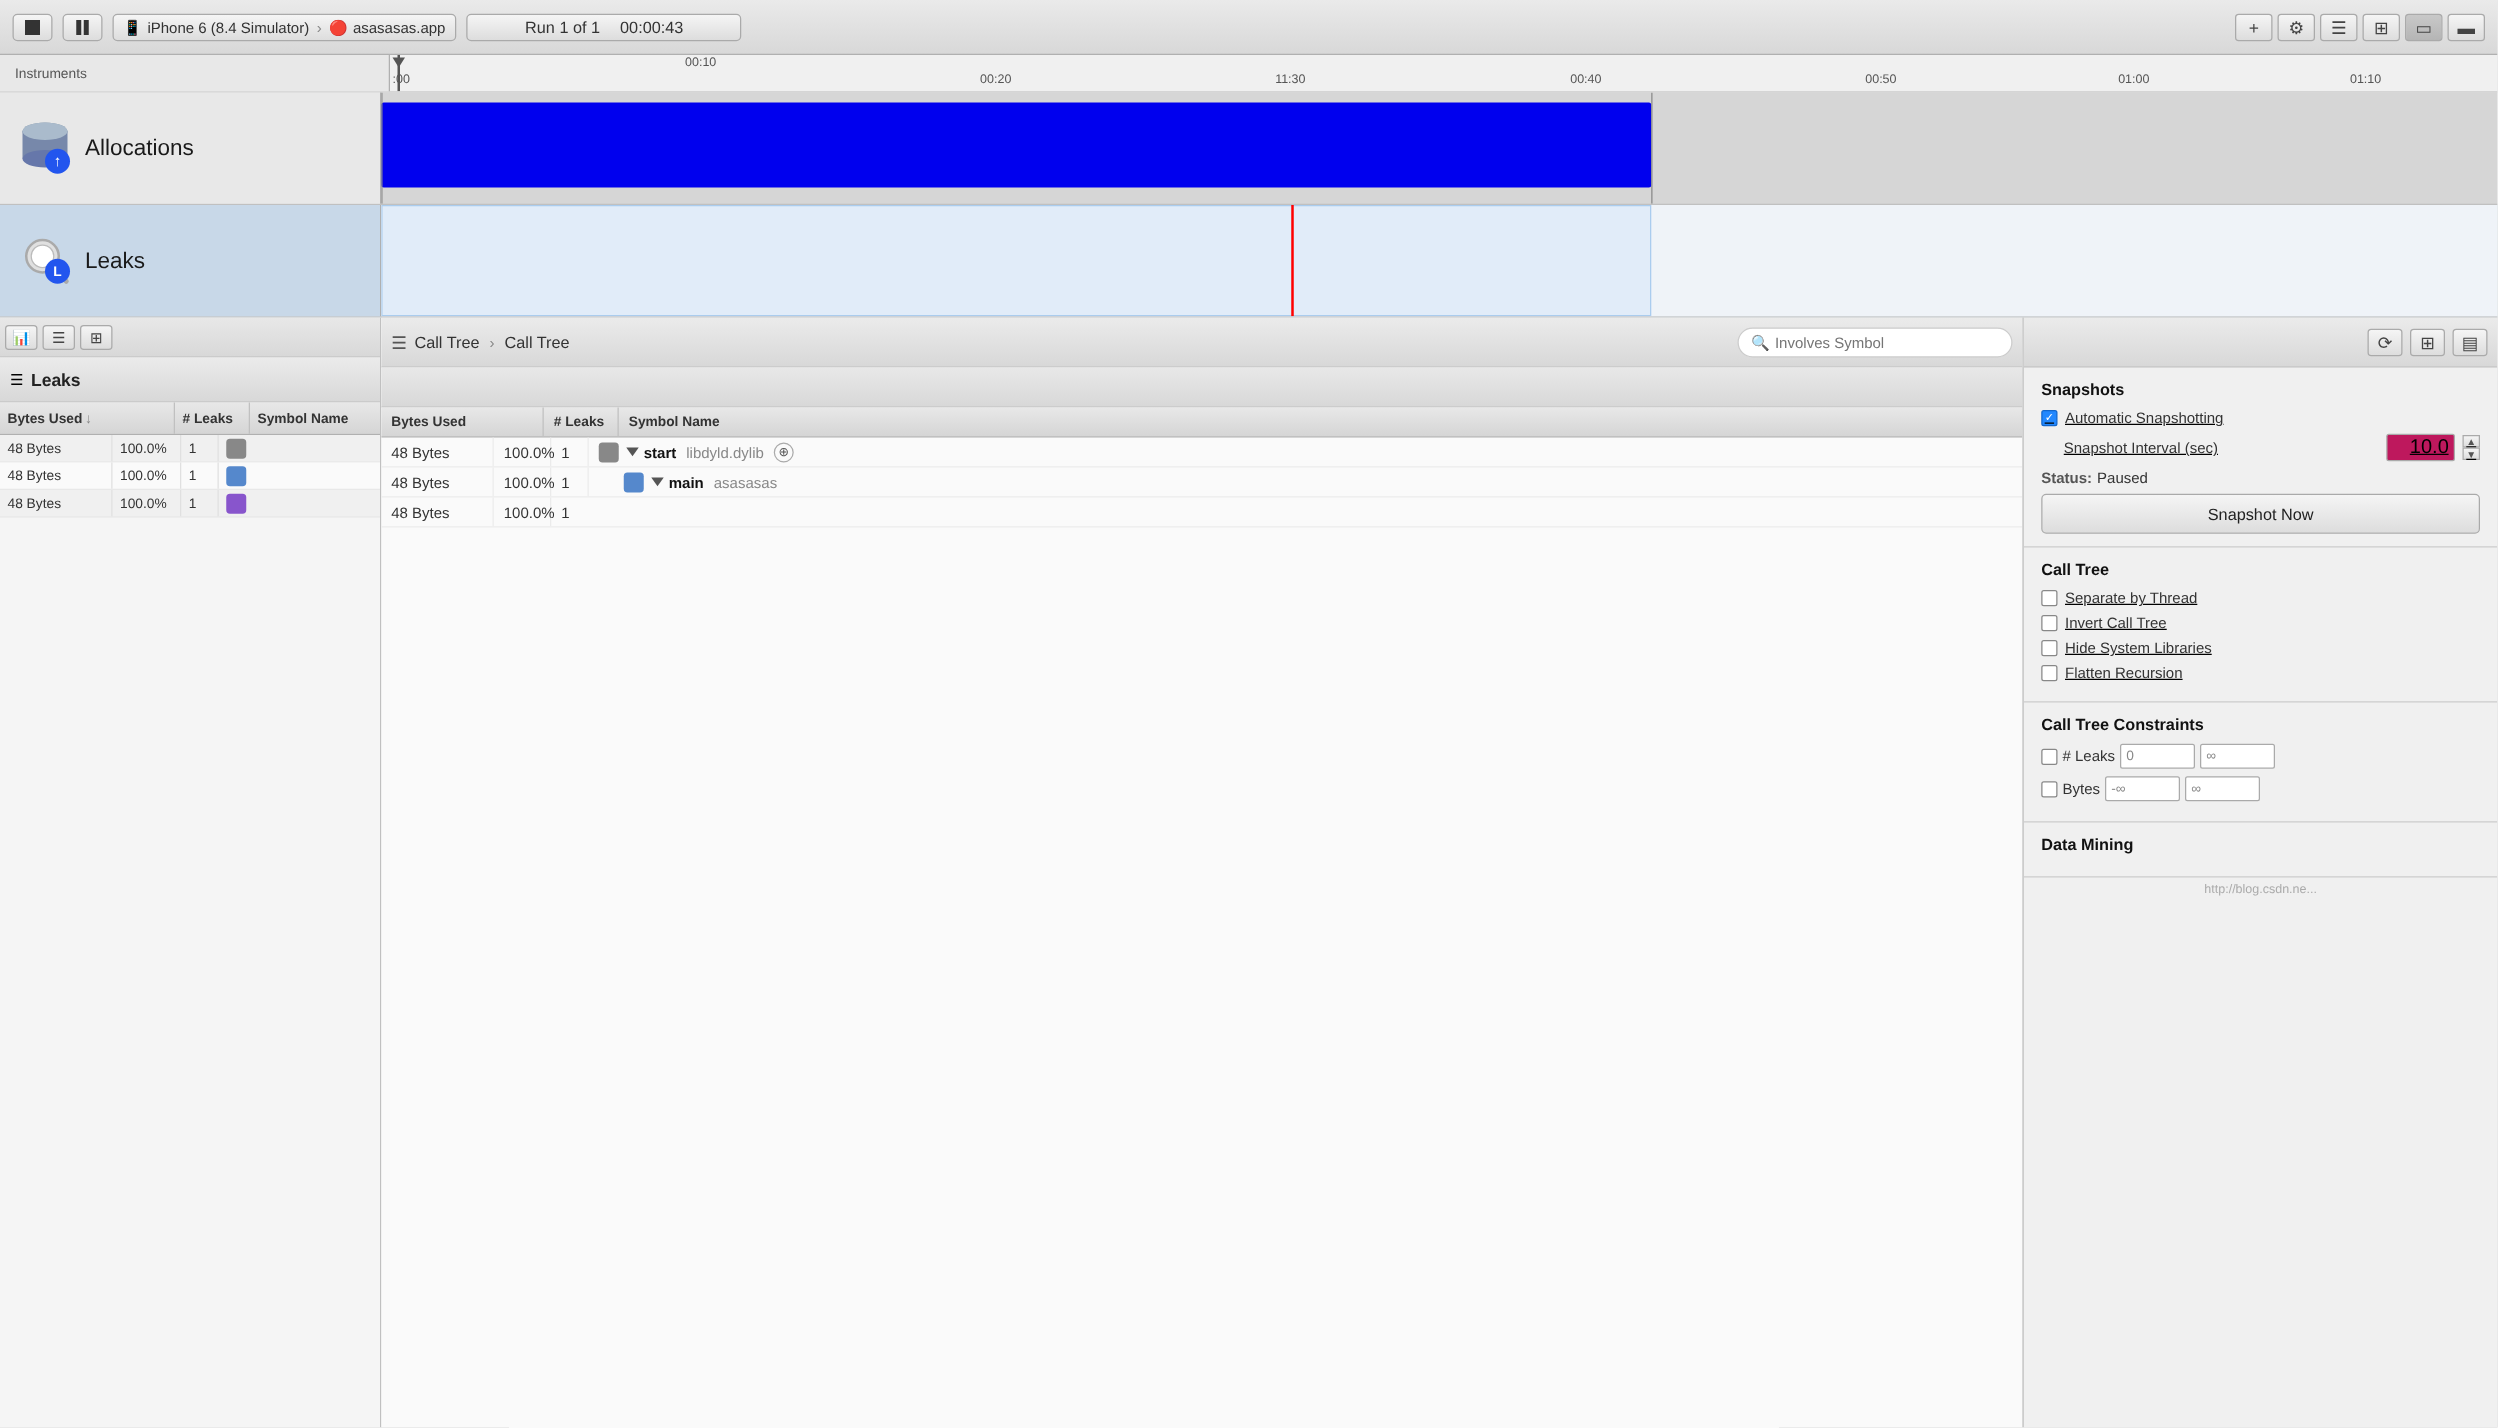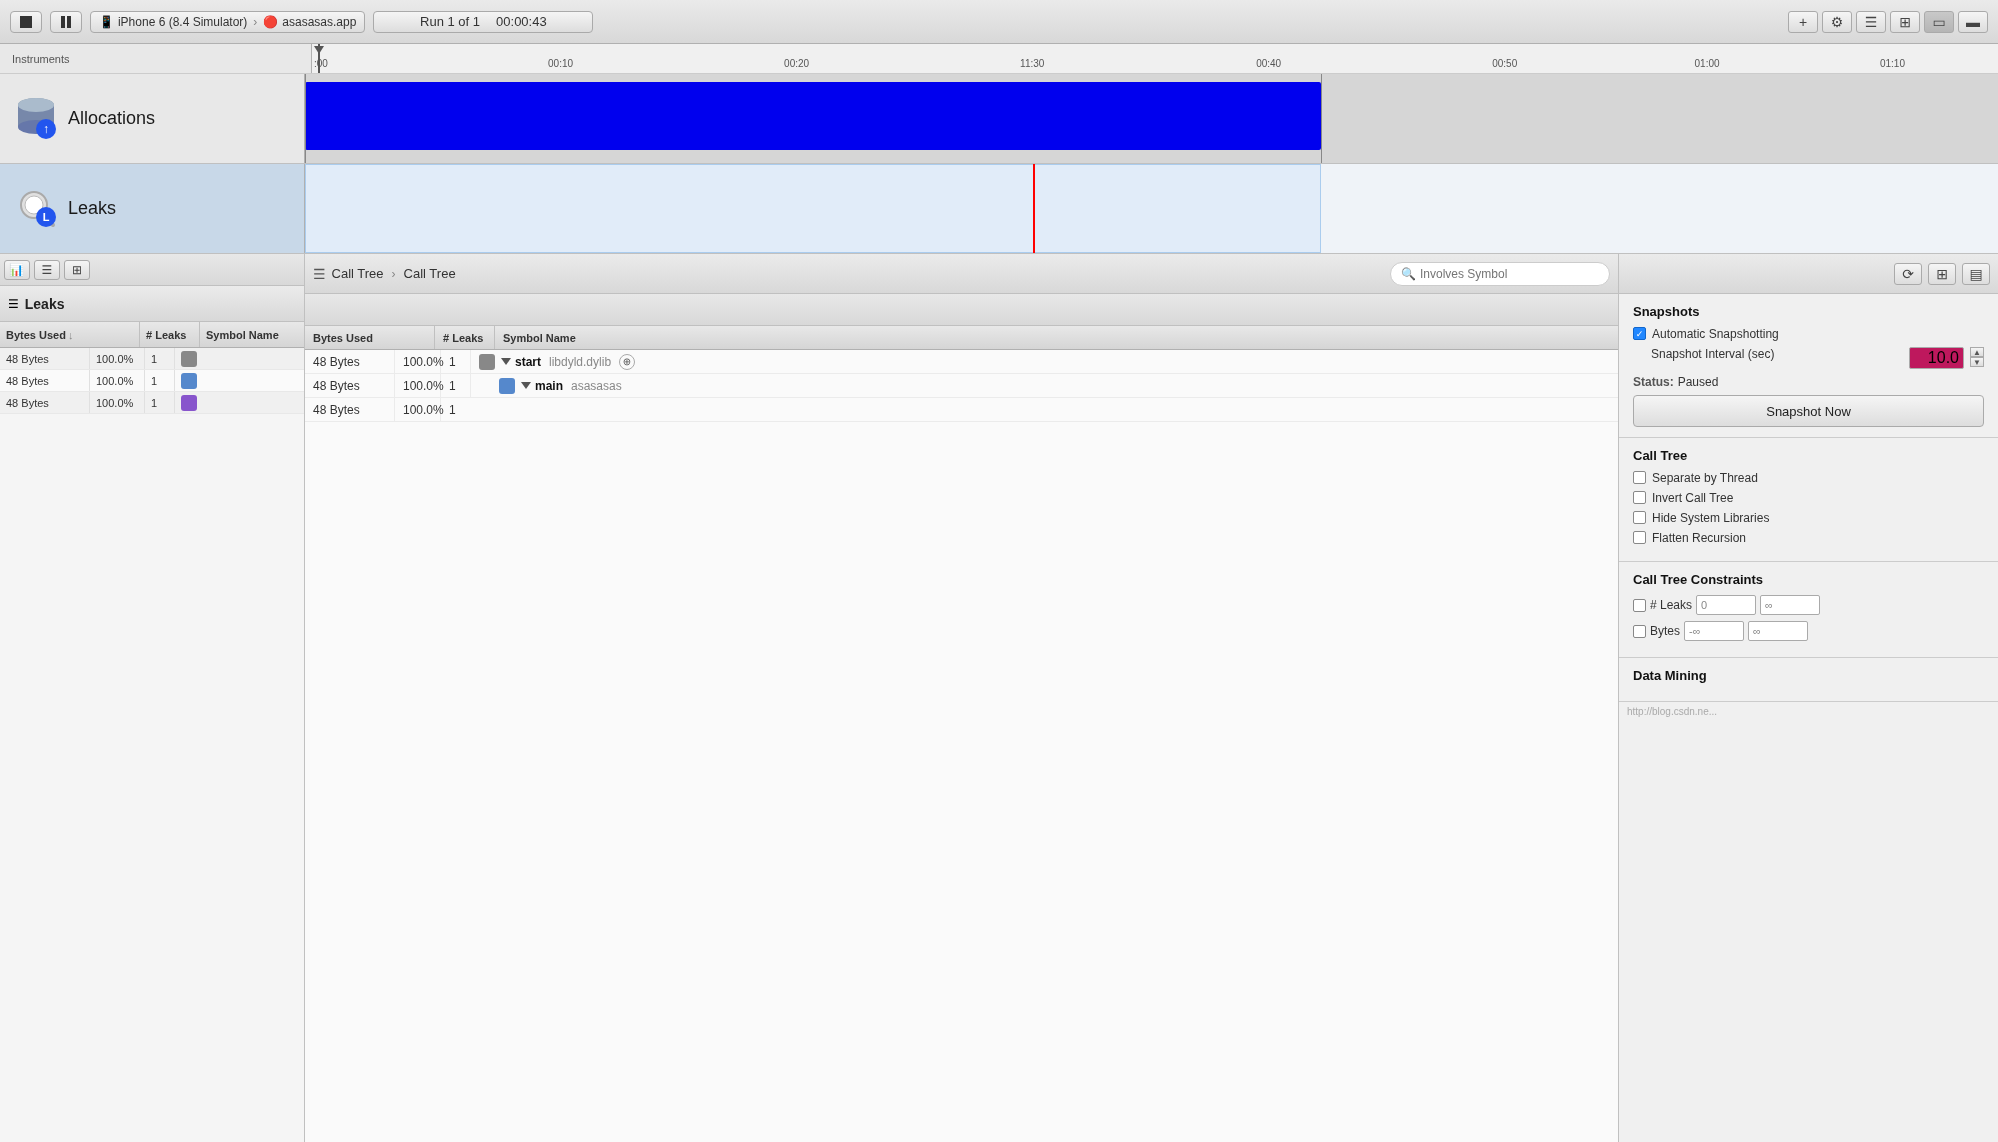--- a/index.html
+++ b/index.html
@@ -358,22 +358,24 @@
       border-bottom: 1px solid #ccc;
     }
     .rp-section-title {
       font-size: 13px;
       font-weight: 700;
       color: #111;
       margin-bottom: 8px;
     }
     .rp-row {
       display: flex;
+      align-items: center;
       margin-bottom: 6px;
       gap: 6px;
+      text-decoration: underline;
     }
     .rp-label {
       font-size: 12px;
       color: #333;
     }
     .checkbox {
       width: 13px; height: 13px;
       border: 1px solid #888;
       border-radius: 2px;
       background: white;
@@ -493,21 +495,21 @@
     <div style="width:312px; flex-shrink:0; border-right:1px solid #b0b0b0; background:#e8e8e8; display:flex; align-items:center; padding-left:12px; font-size:11px; color:#555;">Instruments</div>
     <div style="flex:1; position:relative; overflow:hidden;">
 
       <div style="position:absolute; left:0; top:0; height:100%; display:flex; align-items:center;">
         <div style="position:absolute; left:6px; top:0; width:2px; height:100%; background:#555;"></div>
         <div style="position:absolute; left:2px; top:2px; width:0; height:0; border-left:5px solid transparent; border-right:5px solid transparent; border-top:8px solid #555;"></div>
       </div>
 
       <div style="position:absolute; left:0; right:0; bottom:0; top:0; display:flex; align-items:flex-end;">
         <span style="position:absolute; left:2px; bottom:4px; font-size:10px; color:#555;">:00</span>
-        <span style="position:absolute; left:14%; bottom:4px; font-size:10px; color:#555;">00:10</span>
+        <span style="position:absolute; left:14%; bottom:17px; font-size:10px; color:#555;">00:10</span>
         <span style="position:absolute; left:28%; bottom:4px; font-size:10px; color:#555;">00:20</span>
         <span style="position:absolute; left:42%; bottom:4px; font-size:10px; color:#555;">11:30</span>
         <span style="position:absolute; left:56%; bottom:4px; font-size:10px; color:#555;">00:40</span>
         <span style="position:absolute; left:70%; bottom:4px; font-size:10px; color:#555;">00:50</span>
         <span style="position:absolute; left:82%; bottom:4px; font-size:10px; color:#555;">01:00</span>
         <span style="position:absolute; left:93%; bottom:4px; font-size:10px; color:#555;">01:10</span>
       </div>
     </div>
   </div>
 
@@ -742,16 +744,16 @@
           <span class="rp-label">Bytes</span>
           <input class="constraint-input" type="text" value="-∞" style="">
           <input class="constraint-input" type="text" value="∞" style="">
         </div>
       </div>
 
       <div class="rp-section">
         <div class="rp-section-title">Data Mining</div>
       </div>
 
-      <div style="text-align:left; padding:4px 8px; font-size:10px; color:#aaa;">http://blog.csdn.ne...</div>
+      <div style="text-align:center; padding:4px 8px; font-size:10px; color:#aaa;">http://blog.csdn.ne...</div>
     </div>
   </div>
 </div>
 
 </body></html>

